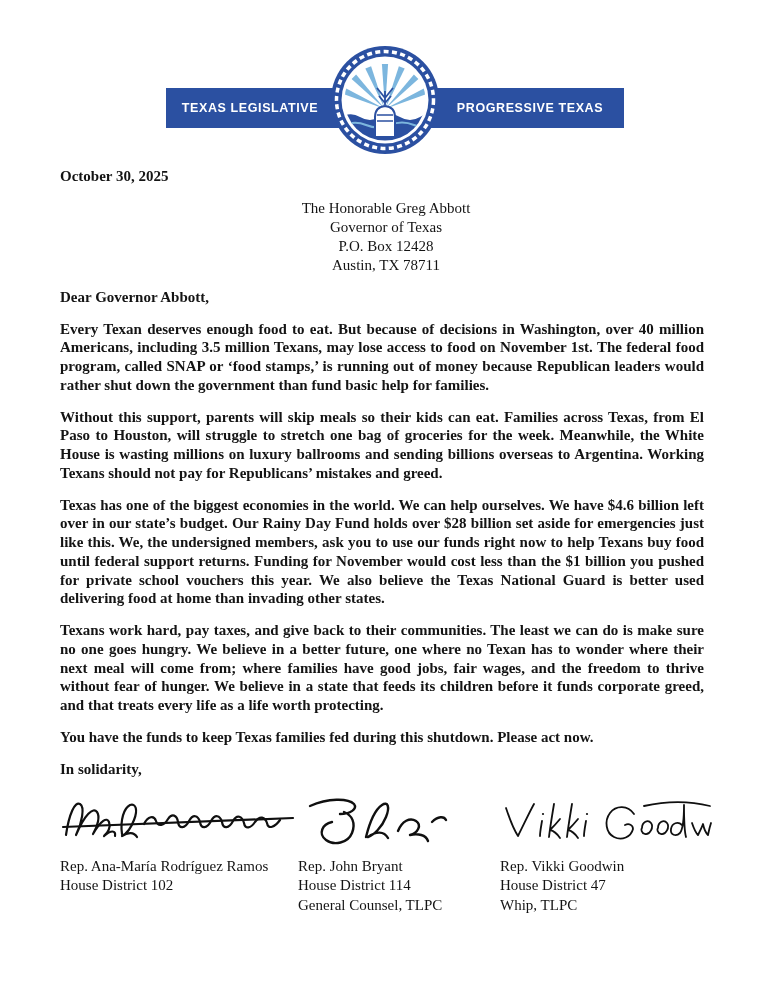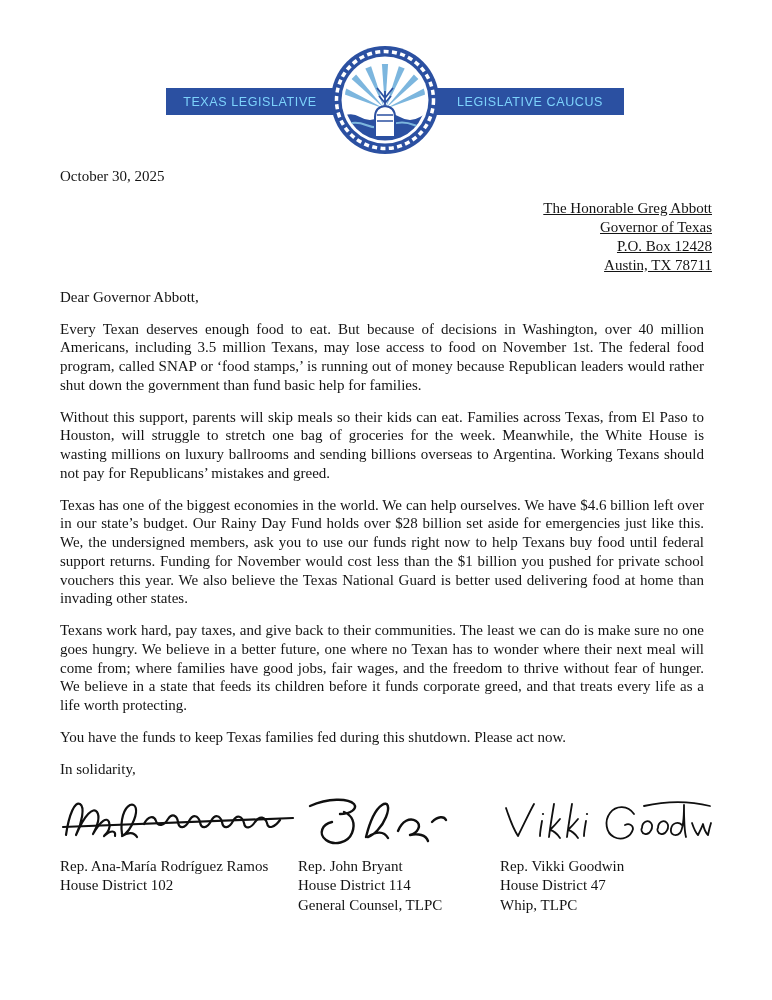--- a/index.html
+++ b/index.html
@@ -1,52 +1,52 @@
 <!DOCTYPE html>
 <html><head>
 <meta charset="utf-8">
 <style>
   html,body{margin:0;padding:0;background:#ffffff;}
   .page{position:relative;width:772px;height:1000px;background:#fff;overflow:hidden;
         font-family:"Liberation Serif",serif;color:#141414;}
 
   
   .logo-wrap{position:relative;height:155px;}
-  .banner{position:absolute;top:88px;height:27px;background:#2b50a1;
+  .banner{position:absolute;top:88px;height:40px;background:#2b50a1;
           display:flex;align-items:center;justify-content:center;
-          font-family:"Liberation Sans",sans-serif;font-weight:normal;
-          font-size:12.5px;letter-spacing:.6px;color:#7dd3fc;white-space:nowrap;}
+          font-family:"Liberation Sans",sans-serif;font-weight:bold;
+          font-size:12.5px;letter-spacing:.6px;color:#ffffff;white-space:nowrap;}
   .banner-left{left:166px;width:174px;padding-right:6px;box-sizing:border-box;}
   .banner-right{left:430px;width:194px;padding-left:6px;box-sizing:border-box;}
   .emblem{position:absolute;left:330px;top:45px;width:110px;height:110px;}
 
   
   .letter{padding:12px 60px 0 60px;font-size:15px;line-height:1.25;text-align:justify;}
-  .letter p{margin:0 8px 13px 0;}
+  .letter p{margin:0 8px 13px 0;font-weight:bold;}
   .date,.sal,.closing{text-align:left;}
-  .addr{margin:11px 0 13px 0;text-align:right;text-decoration:underline;}
+  .addr{margin:11px 0 13px 0;text-align:center;}
   .addr div{line-height:1.27;}
 
   
   .sigs{display:flex;margin-top:14px;text-align:left;}
   .sig-col{display:flex;flex-direction:column;font-family:Liberation Serif, serif;}
   .sig-col1{width:242px;}
   .sig-col2{width:210px;}
   .sig-col3{flex:1;}
   .sig-img{height:58px;margin:0 0 7px 0;}
   .sig-name div{line-height:1.27;}
 </style>
 </head>
 <body>
 
 <div class="page">
 
   <div class="logo-wrap">
     <div class="banner banner-left">TEXAS LEGISLATIVE</div>
-    <div class="banner banner-right">LEGISLATIVE CAUCUS</div>
+    <div class="banner banner-right">PROGRESSIVE TEXAS</div>
     <div class="emblem">
       <svg width="110" height="110" viewBox="0 0 110 110">
         <circle cx="55" cy="55" r="54" fill="#2b50a1"></circle>
         <circle cx="55" cy="55" r="48.5" fill="none" stroke="#ffffff" stroke-width="3.5" stroke-dasharray="5 3.4"></circle>
         <circle cx="55" cy="55" r="43.5" fill="#ffffff"></circle>
         <defs>
             <clipPath id="emblemClip">
               <circle cx="55" cy="55" r="40.5"></circle>
             </clipPath>
           </defs>

